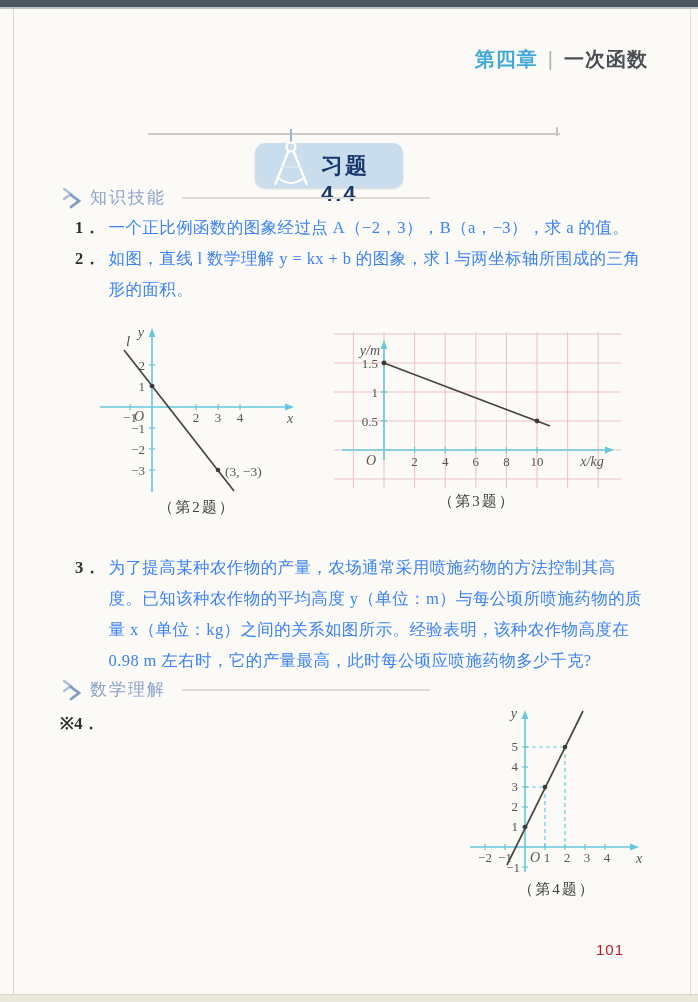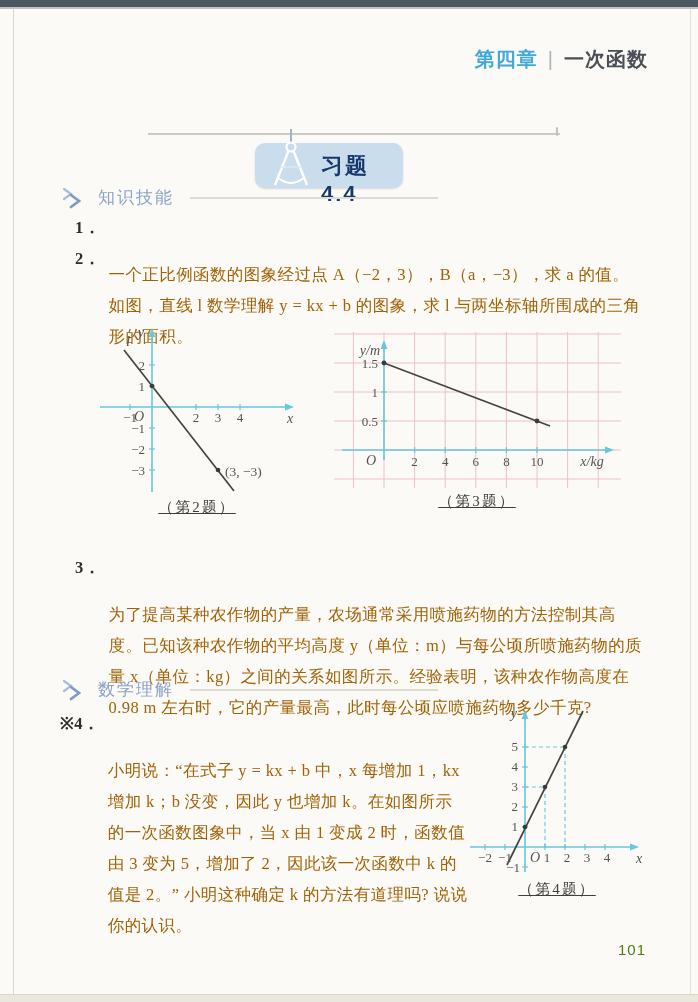--- a/index.html
+++ b/index.html
@@ -20,32 +20,32 @@
   .badge-line{position:absolute;left:148px;top:133px;width:412px;height:2px;background:#cbcbc3;}
   .badge-line-curl{position:absolute;left:556px;top:127px;width:2px;height:9px;background:#c3c3bb;border-radius:2px;}
   .badge{position:absolute;left:255px;top:115px;width:148px;height:45px;background:#cadded;
          border-radius:10px;box-shadow:0 1px 2px rgba(90,110,140,.25);margin-top:28px;}
   .badge-label{position:absolute;left:66px;top:8px;font-size:22px;font-weight:bold;color:#17386d;
                letter-spacing:2px;font-family:"Liberation Sans","DejaVu Sans",sans-serif;}
   .badge-icon{position:absolute;left:8px;top:-16px;}
 
   .section-head{position:absolute;left:62px;display:flex;align-items:center;}
   .section-title{font-family:"Liberation Sans","DejaVu Sans",sans-serif;font-size:17px;
-                 color:#8ba3c9;letter-spacing:2px;margin-left:8px;}
+                 color:#8ba3c9;letter-spacing:2px;margin-left:0;}
   .section-rule{height:2px;background:#dcdcd4;margin-left:16px;}
 
   .problem{position:absolute;left:75px;display:flex;font-size:16.5px;line-height:31px;letter-spacing:.4px;}
   .p-num{font-weight:bold;flex:0 0 auto;color:#2e2e2c;}
-  .p-text{margin-left:8px;color:#a16207;margin-top:47px;}
+  .p-text{margin-left:8px;color:#3b82f6;}
 
   .figure{position:absolute;display:flex;flex-direction:column;align-items:center;}
-  .fig-caption{font-size:15px;color:#3f3f3d;letter-spacing:2px;margin-top:4px;text-decoration:underline;}
-
-  .pageno{position:absolute;left:596px;top:941px;width:50px;text-align:right;
-          font-family:"Liberation Sans","DejaVu Sans",sans-serif;font-size:15px;color:#4d7c0f;letter-spacing:1px;}
+  .fig-caption{font-size:15px;color:#3f3f3d;letter-spacing:2px;margin-top:4px;}
+
+  .pageno{position:absolute;left:596px;top:941px;width:50px;text-align:left;
+          font-family:"Liberation Sans","DejaVu Sans",sans-serif;font-size:15px;color:#b91c1c;letter-spacing:1px;}
 
   svg text{font-family:"Liberation Serif","DejaVu Serif",serif;fill:#55554f;}
   .vlab{font-style:italic;}
 </style>
 </head>
 <body>
 
 <div class="scan-top"></div>
 <div class="scan-top-shadow"></div>
 <div class="scan-left"></div>
@@ -198,21 +198,20 @@
   <svg width="28" height="22" viewBox="0 0 28 22">
     <path d="M2 2 L9 7 L2 12" fill="none" stroke="#a9bcd8" stroke-width="2.2" stroke-linecap="round"></path>
     <path d="M9 8 L17 14 L9 20" fill="none" stroke="#7f9cc4" stroke-width="2.8" stroke-linecap="round"></path>
   </svg>
   <span class="section-title">数学理解</span>
   <div class="section-rule" style="width:248px;"></div>
 </div>
 
 <div class="problem" style="top:708px;left:60px;width:408px;">
   <span class="p-num">※4．</span>
-  <span class="p-text">小明说：“在式子 y = kx + b 中，x 每增加 1，kx 增加 k；b 没变，因此 y 也增加 k。在如图所示的一次函数图象中，当 x 由 1 变成 2 时，函数值由 3 变为 5，增加了 2，因此该一次函数中 k 的值是 2。” 小明这种确定 k 的方法有道理吗? 说说你的认识。</span>
 </div>
 
 <div class="figure" style="left:462px;top:702px;width:190px;">
   <svg width="185" height="174" viewBox="0 0 185 174">
 
     <g stroke="#6ec9de" stroke-width="1.2" stroke-dasharray="4,3">
       <line x1="60" y1="85" x2="80" y2="85"></line>
         <line x1="80" y1="85" x2="80" y2="145"></line>
       <line x1="60" y1="45" x2="100" y2="45"></line>
         <line x1="100" y1="45" x2="100" y2="145"></line>

